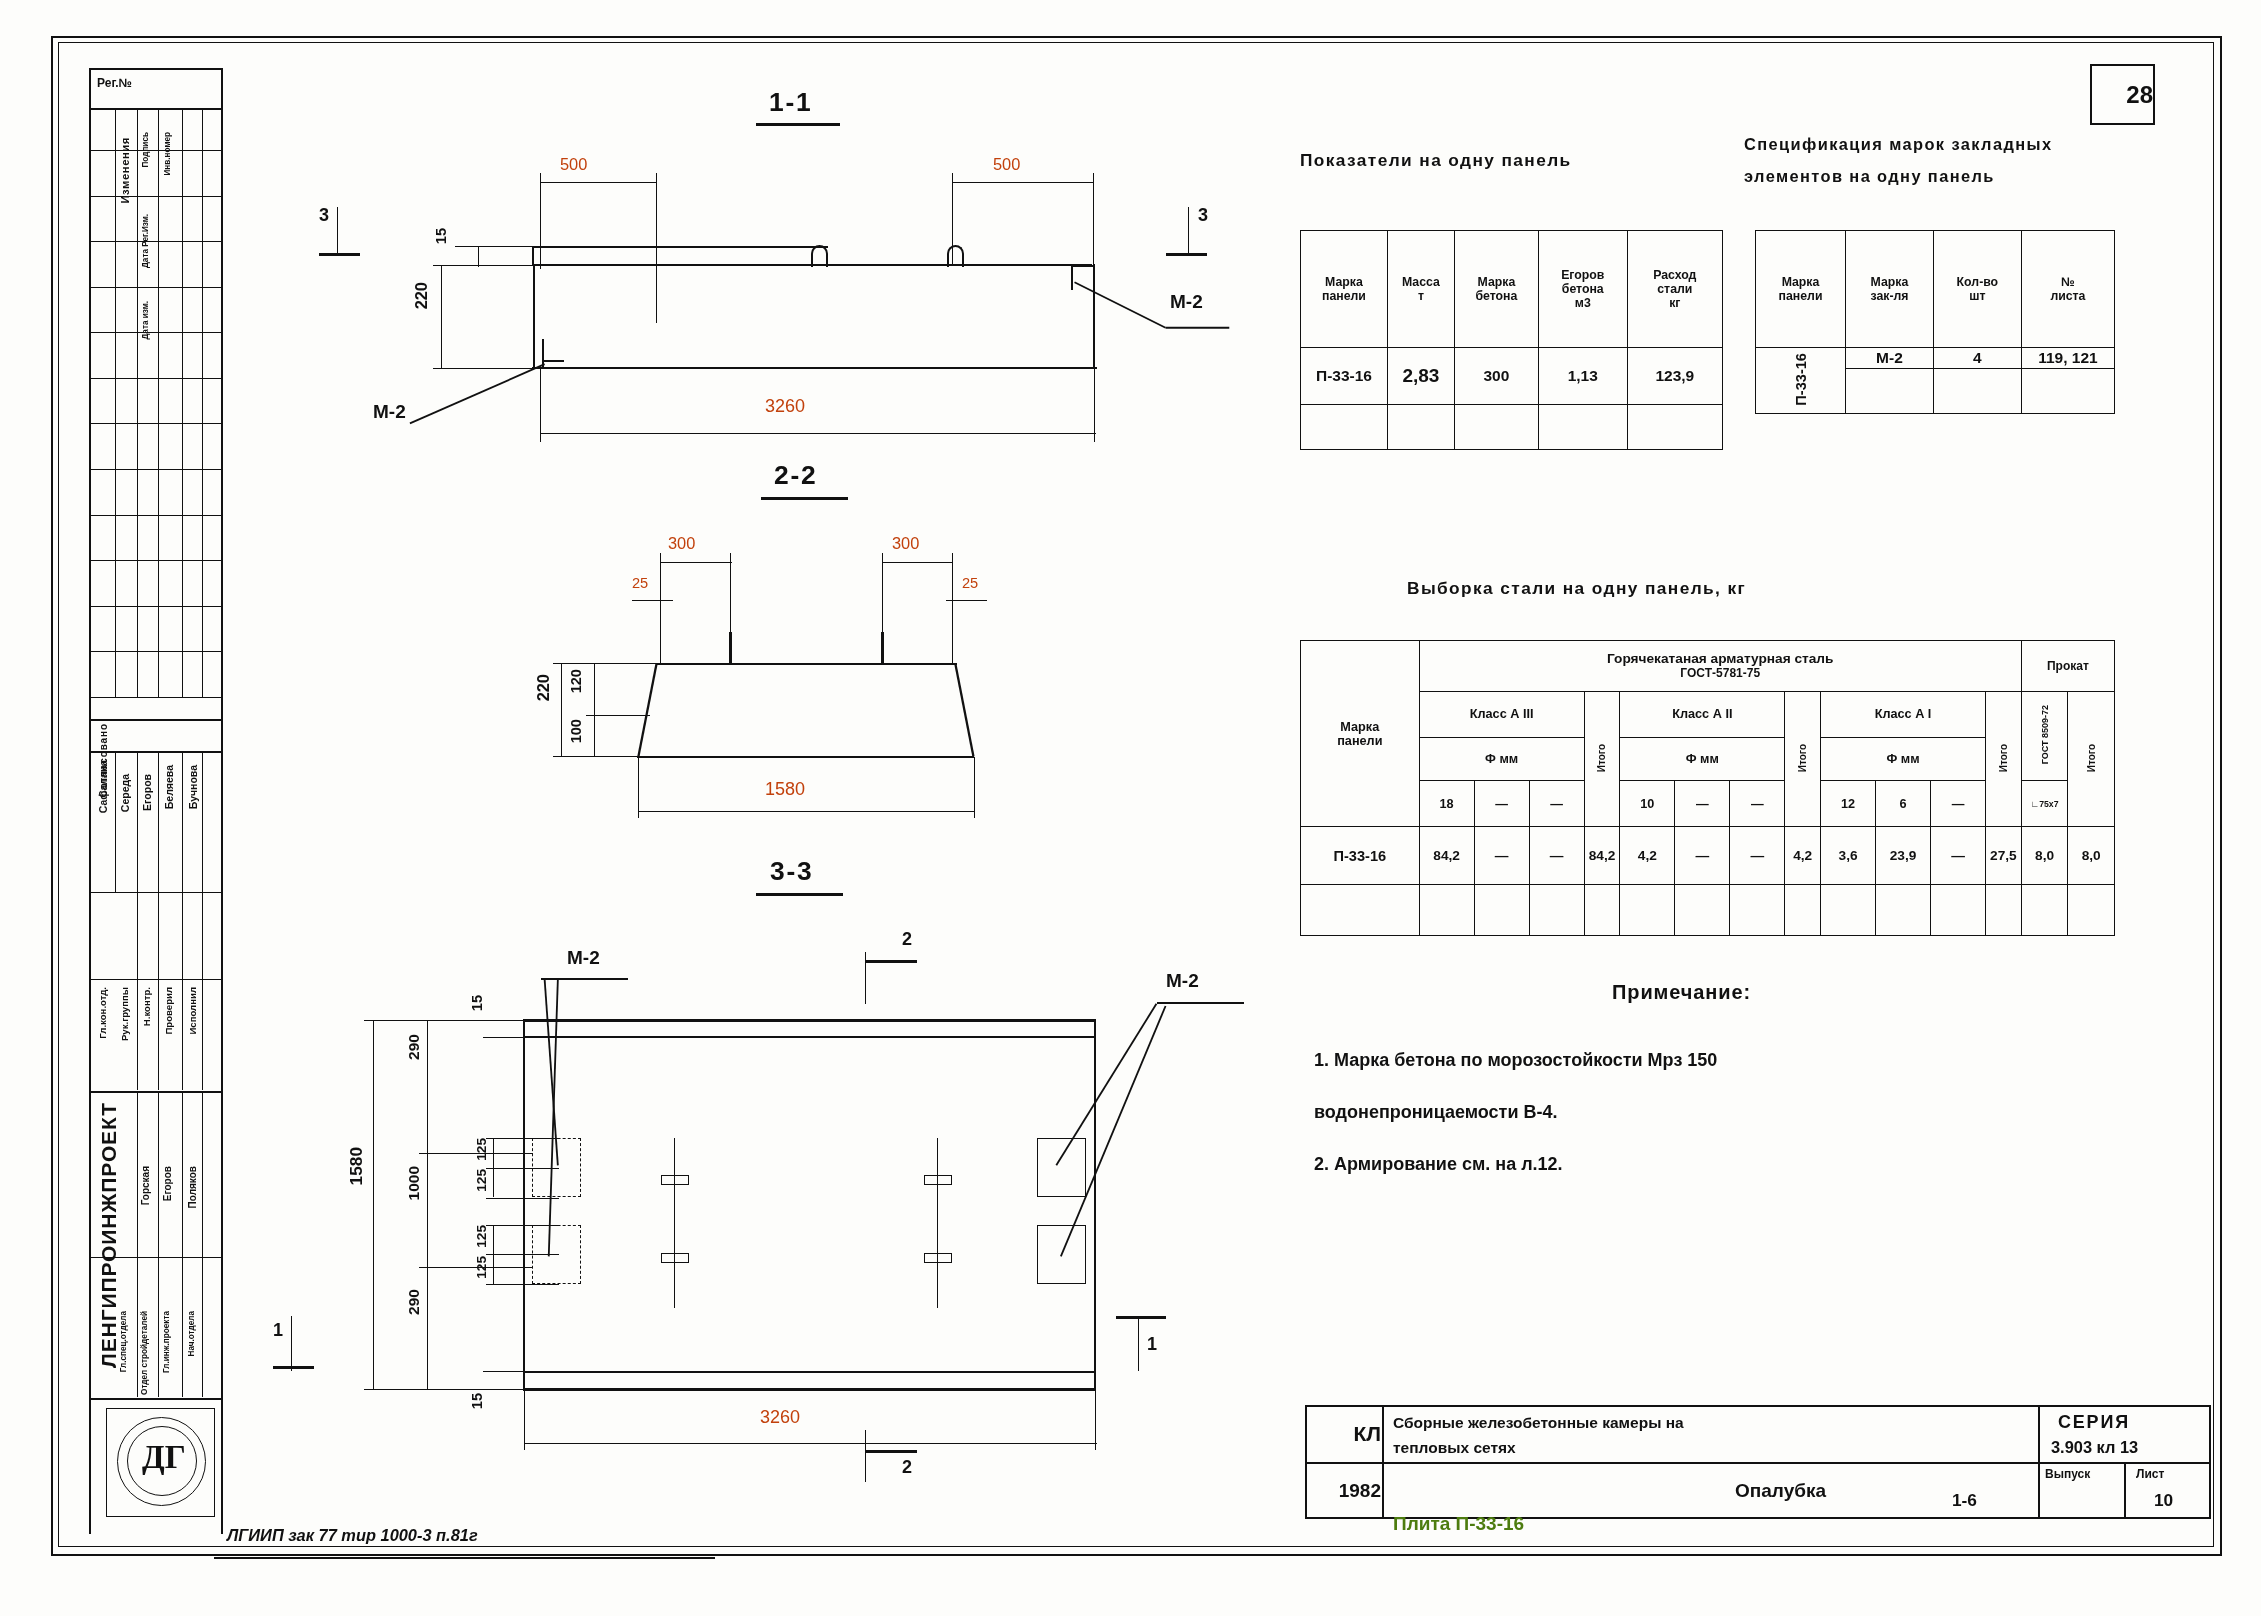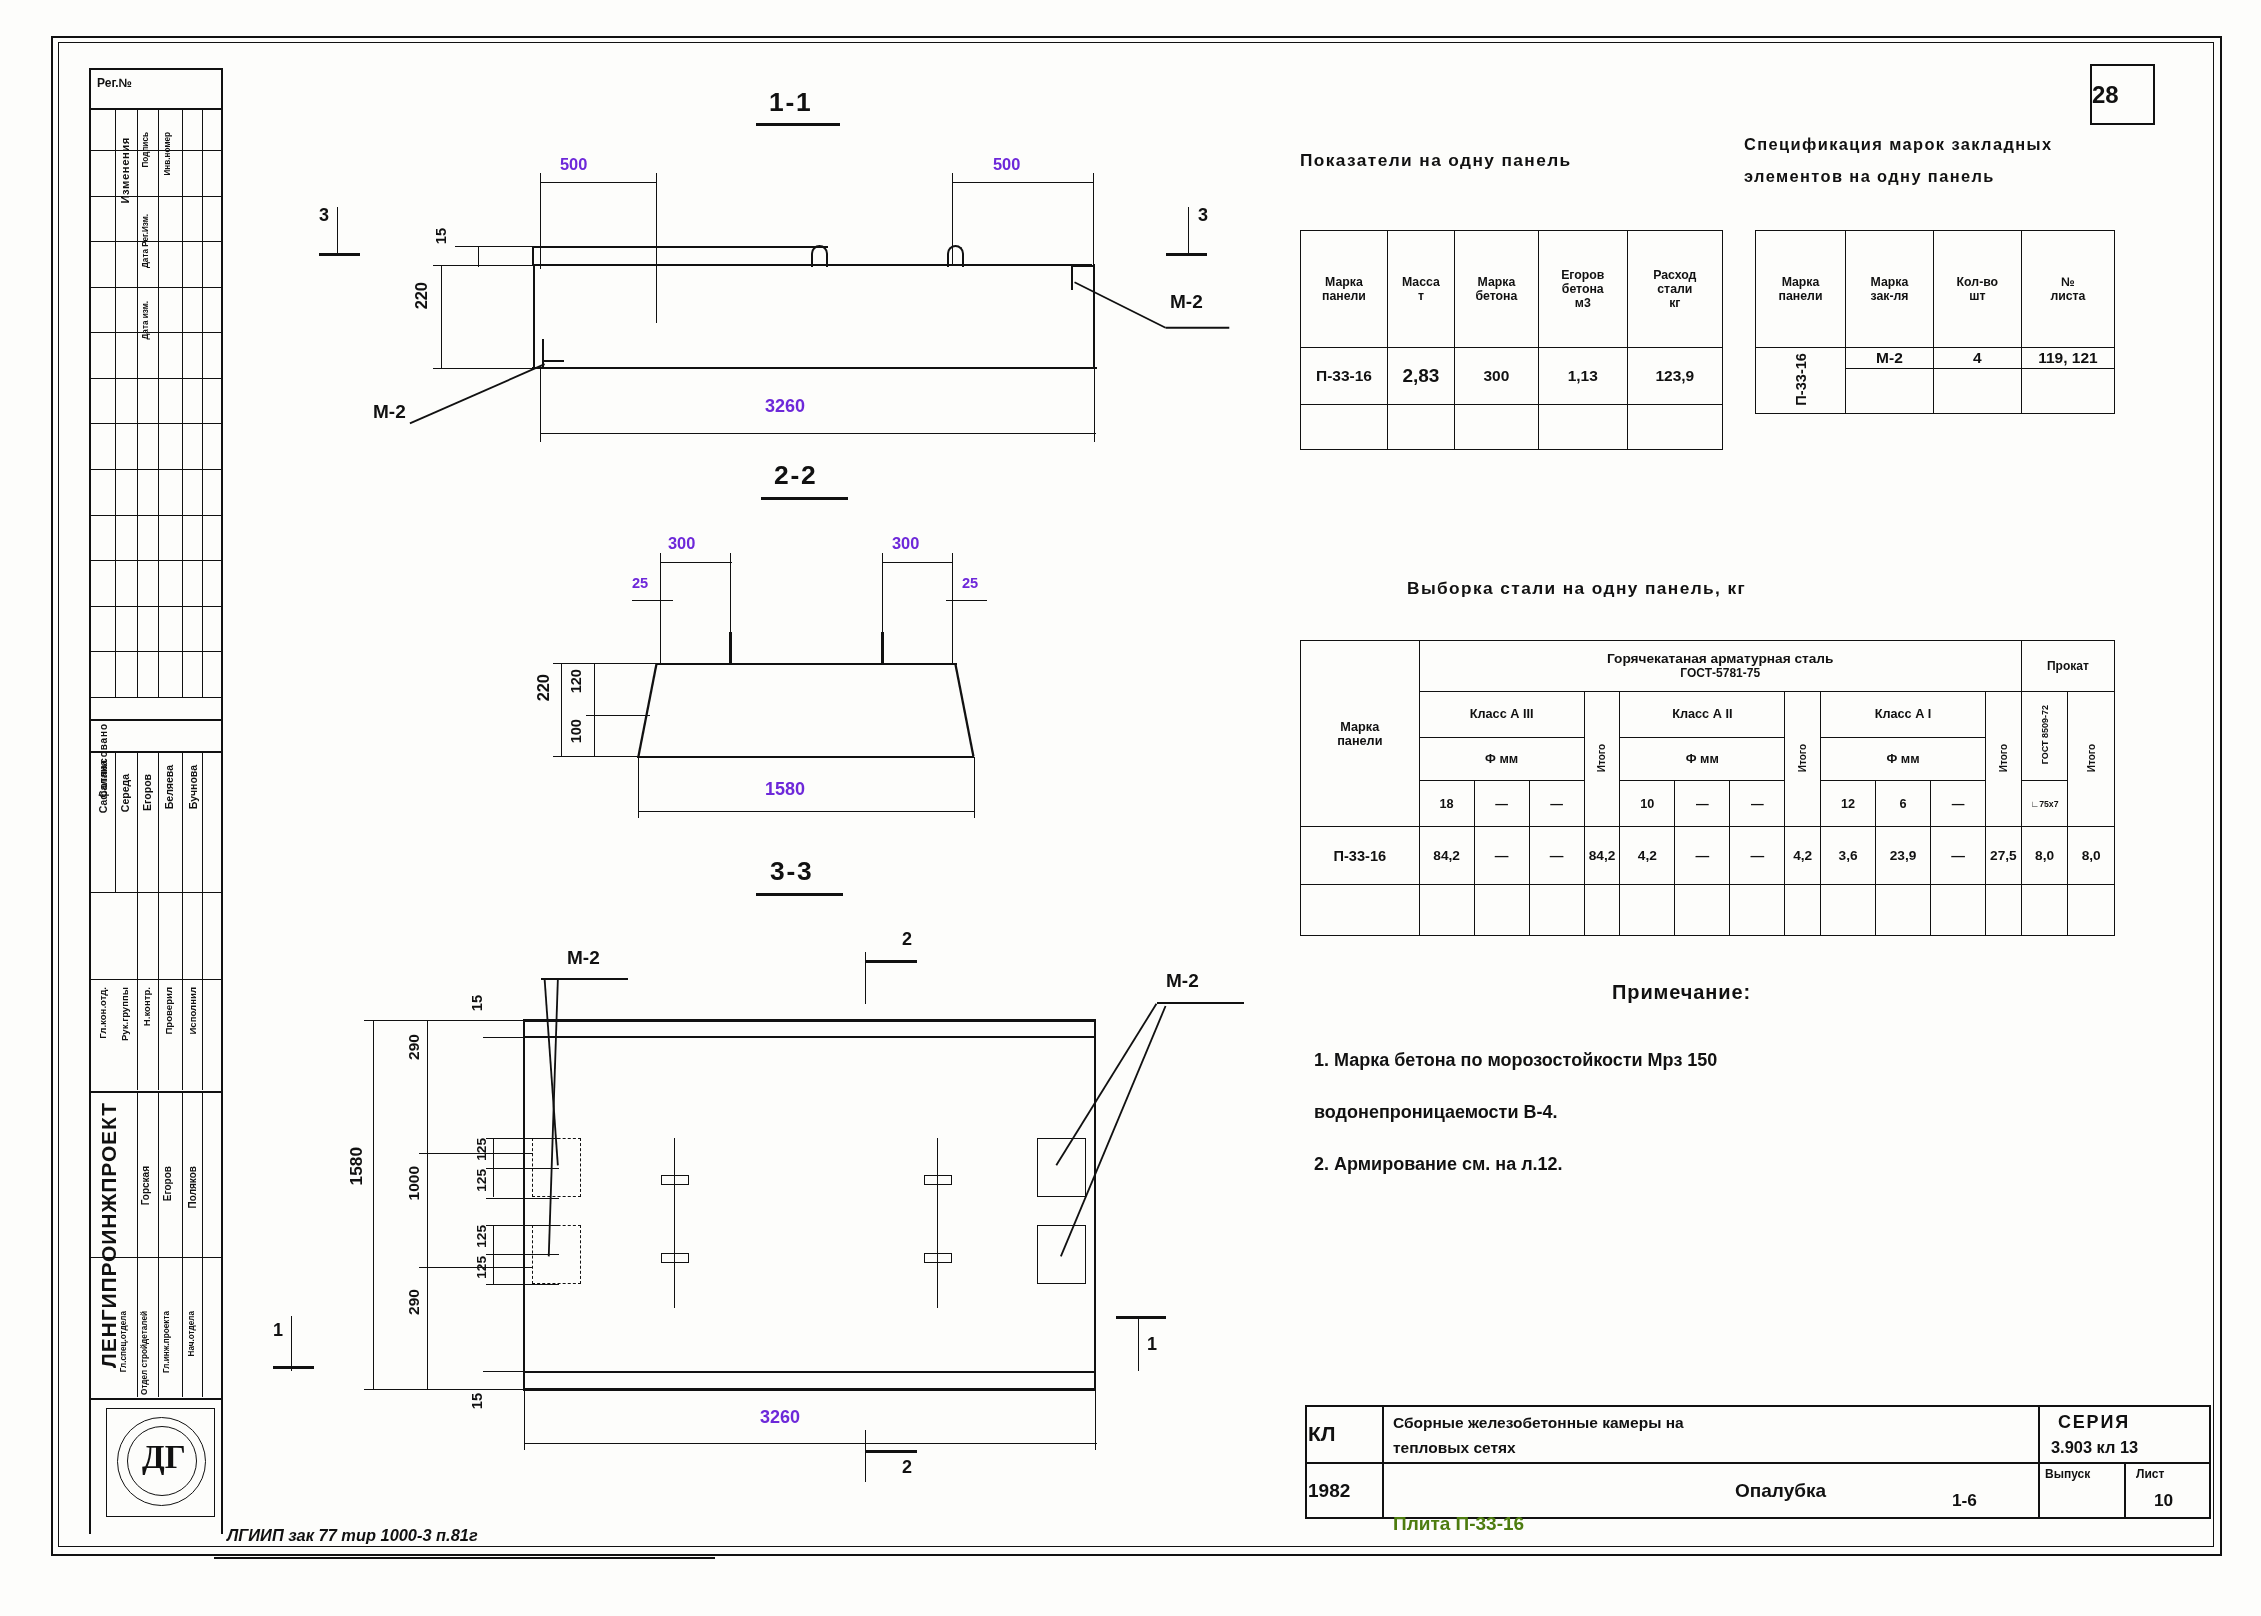--- a/index.html
+++ b/index.html
@@ -5,41 +5,41 @@
   html,body{margin:0;padding:0;background:#fff;}
   body{font-family:"Liberation Sans",sans-serif;}
   #sheet{
     position:relative;width:2261px;height:1616px;background:#fdfdfb;
     overflow:hidden;
   }
   
   .abs{position:absolute;}
   .ln{position:absolute;background:#111;}
   .vt{writing-mode:vertical-rl;transform:rotate(180deg);}
-  .ctr{display:flex;align-items:center;justify-content:flex-start;text-align:center;}
+  .ctr{display:flex;align-items:center;justify-content:flex-end;text-align:center;}
 
   
   #frameOuter{left:51px;top:36px;width:2167px;height:1516px;border:2.7px solid #111;}
   #frameInner{left:58px;top:42px;width:2154px;height:1503px;border:1.8px solid #111;}
 
   
   table.dw{border-collapse:collapse;position:absolute;}
   table.dw td,table.dw th{
     border:1.4px solid #111;color:#111;font-weight:700;
     text-align:center;vertical-align:middle;padding:0.9px;
   }
 
   .ttl{position:absolute;font-weight:700;color:#111;letter-spacing:1.4px;}
 
   
   .dimline{position:absolute;background:#111;height:1.4px;}
   .dimv{position:absolute;background:#111;width:1.4px;}
   .ext{position:absolute;background:#111;width:0.9px;}
   .exth{position:absolute;background:#111;height:0.9px;}
-  .dimtxt{position:absolute;font-weight:700;color:#6d28d9;white-space:nowrap;}
+  .dimtxt{position:absolute;font-weight:400;color:#c2410c;white-space:nowrap;}
   .dimtxtv{position:absolute;font-weight:700;color:#111;white-space:nowrap;
            writing-mode:vertical-rl;transform:rotate(180deg);}
 
   .seclabel{position:absolute;font-weight:700;color:#111;letter-spacing:1.8px;}
   .secunderline{position:absolute;height:3.2px;background:#111;}
 
   .note{position:absolute;font-weight:700;color:#111;white-space:nowrap;}
   .logo{position:absolute;border:1.8px solid #111;border-radius:50%;}
   .pagebox{position:absolute;border:2.3px solid #111;}
 </style>

